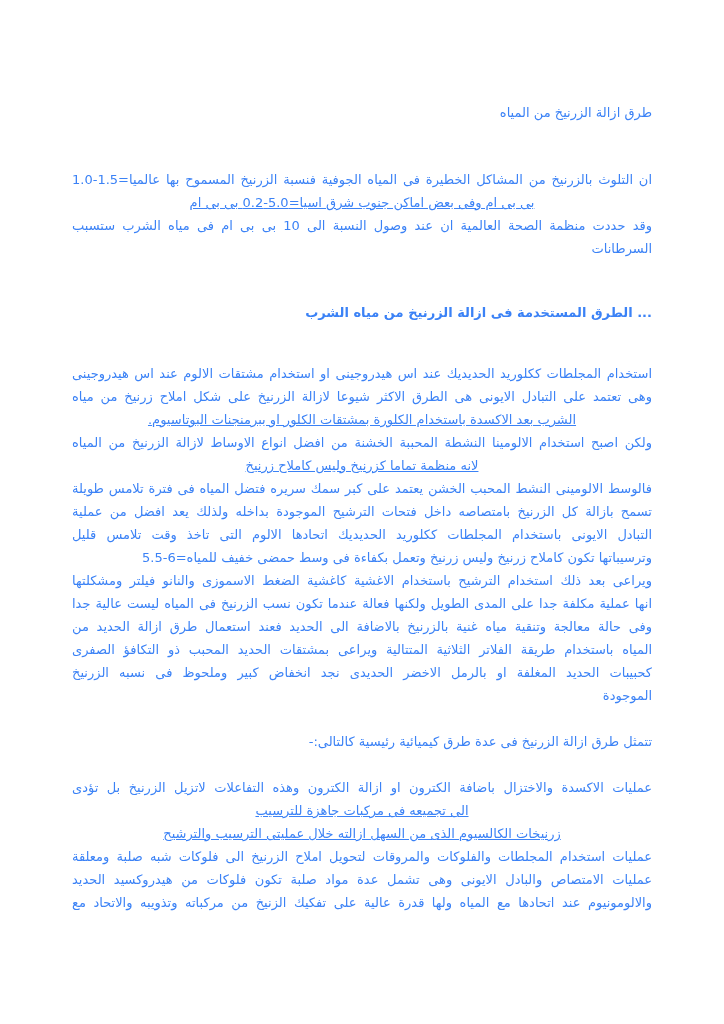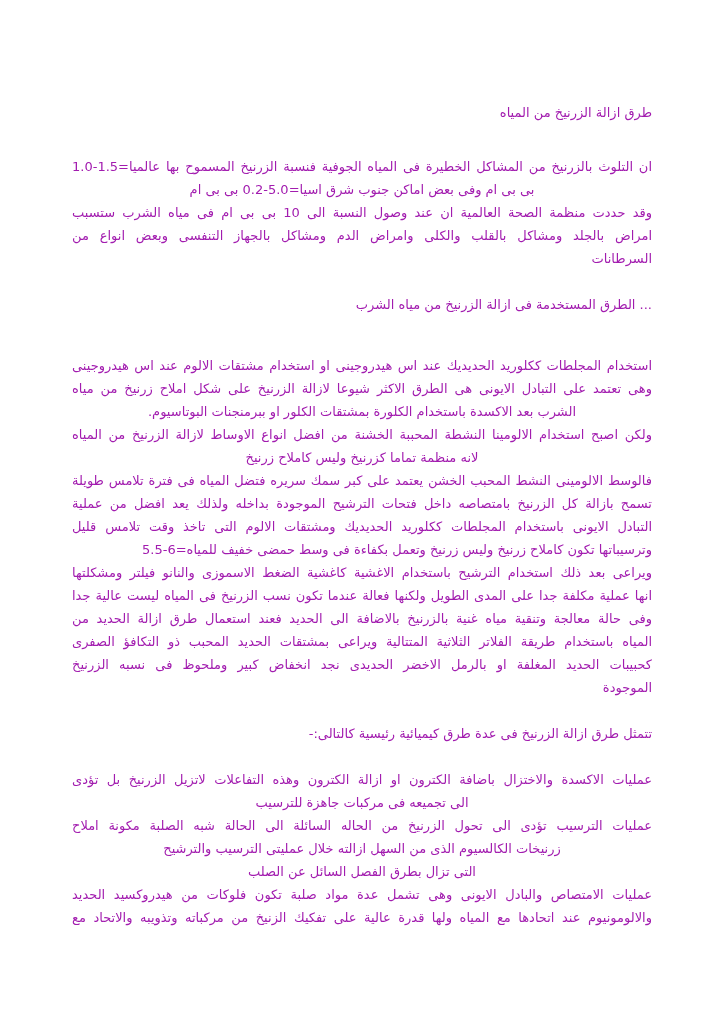--- a/index.html
+++ b/index.html
@@ -7,69 +7,67 @@
     padding: 0;
     background: #ffffff;
   }
   .page {
     position: relative;
     width: 724px;
     height: 1024px;
     background: #ffffff;
     overflow: hidden;
     font-family: "DejaVu Sans", sans-serif;
-    color: #a21caf;
+    color: #3b82f6;
   }
   .content {
     position: absolute;
     top: 101px;
     left: 72px;
     width: 580px;
     direction: rtl;
     font-size: 13px;
     line-height: 23px;
   }
   .line {
     height: 23px;
     overflow: hidden;
     white-space: normal;
   }
   .line.full   { text-align: justify; text-align-last: justify; }
   .line.right  { text-align: right;   text-align-last: right; }
-  .line.center { text-align: center;  text-align-last: center; }
+  .line.center { text-align: center;  text-align-last: center; text-decoration: underline; }
 </style>
 </head>
 <body>
 
 <div class="page">
   <div class="content">
       <div class="line right">طرق ازالة الزرنيخ من المياه</div>
-      <div class="line full" style="margin-top: 31px;">ان التلوث بالزرنيخ من المشاكل الخطيرة فى المياه الجوفية فنسبة الزرنيخ المسموح بها عالميا=1.5-1.0</div>
+      <div class="line full" style="margin-top: 44px;">ان التلوث بالزرنيخ من المشاكل الخطيرة فى المياه الجوفية فنسبة الزرنيخ المسموح بها عالميا=1.5-1.0</div>
       <div class="line center">بى بى ام وفى بعض اماكن جنوب شرق اسيا=5.0-0.2 بى بى ام</div>
       <div class="line full">وقد حددت منظمة الصحة العالمية ان عند وصول النسبة الى 10 بى بى ام فى مياه الشرب ستسبب</div>
-      <div class="line full">امراض بالجلد ومشاكل بالقلب والكلى وامراض الدم ومشاكل بالجهاز التنفسى وبعض انواع من</div>
       <div class="line right">السرطانات</div>
-      <div class="line right" style="margin-top: 23px;">... الطرق المستخدمة فى ازالة الزرنيخ من مياه الشرب</div>
+      <div class="line right" style="margin-top: 41px; font-weight: bold;">... الطرق المستخدمة فى ازالة الزرنيخ من مياه الشرب</div>
       <div class="line full" style="margin-top: 38px;">استخدام المجلطات ككلوريد الحديديك عند اس هيدروجينى او استخدام مشتقات الالوم عند اس هيدروجينى</div>
       <div class="line full">وهى تعتمد على التبادل الايونى هى الطرق الاكثر شيوعا لازالة الزرنيخ على شكل املاح زرنيخ من مياه</div>
       <div class="line center">الشرب بعد الاكسدة باستخدام الكلورة بمشتقات الكلور او ببرمنجنات البوتاسيوم.</div>
       <div class="line full">ولكن اصبح استخدام الالومينا النشطة المحببة الخشنة من افضل انواع الاوساط لازالة الزرنيخ من المياه</div>
       <div class="line center">لانه منظمة تماما كزرنيخ وليس كاملاح زرنيخ</div>
       <div class="line full">فالوسط الالومينى النشط المحبب الخشن يعتمد على كبر سمك سريره فتضل المياه فى فترة تلامس طويلة</div>
       <div class="line full">تسمح بازالة كل الزرنيخ بامتصاصه داخل فتحات الترشيح الموجودة بداخله ولذلك يعد افضل من عملية</div>
-      <div class="line full">التبادل الايونى باستخدام المجلطات ككلوريد الحديديك ومشتقات الالوم التى تاخذ وقت تلامس قليل</div>
+      <div class="line full">التبادل الايونى باستخدام المجلطات ككلوريد الحديديك اتحادها الالوم التى تاخذ وقت تلامس قليل</div>
       <div class="line right">وترسيباتها تكون كاملاح زرنيخ وليس زرنيخ وتعمل بكفاءة فى وسط حمضى خفيف للمياه=6-5.5</div>
       <div class="line full">ويراعى بعد ذلك استخدام الترشيح باستخدام الاغشية كاغشية الضغط الاسموزى والنانو فيلتر ومشكلتها</div>
       <div class="line full">انها عملية مكلفة جدا على المدى الطويل ولكنها فعالة عندما تكون نسب الزرنيخ فى المياه ليست عالية جدا</div>
       <div class="line full">وفى حالة معالجة وتنقية مياه غنية بالزرنيخ بالاضافة الى الحديد فعند استعمال طرق ازالة الحديد من</div>
       <div class="line full">المياه باستخدام طريقة الفلاتر الثلاثية المتتالية ويراعى بمشتقات الحديد المحبب ذو التكافؤ الصفرى</div>
       <div class="line full">كحبيبات الحديد المغلفة او بالرمل الاخضر الحديدى نجد انخفاض كبير وملحوظ فى نسبه الزرنيخ</div>
       <div class="line right">الموجودة</div>
       <div class="line right" style="margin-top: 23px;">تتمثل طرق ازالة الزرنيخ فى عدة طرق كيميائية رئيسية كالتالى:-</div>
       <div class="line full" style="margin-top: 23px;">عمليات الاكسدة والاختزال باضافة الكترون او ازالة الكترون وهذه التفاعلات لاتزيل الزرنيخ بل تؤدى</div>
       <div class="line center">الى تجميعه فى مركبات جاهزة للترسيب</div>
-      <div class="line full">عمليات الترسيب تؤدى الى تحول الزرنيخ من الحاله السائلة الى الحالة شبه الصلبة مكونة املاح</div>
       <div class="line center">زرنيخات الكالسيوم الذى من السهل ازالته خلال عمليتى الترسيب والترشيح</div>
-      <div class="line center">التى تزال بطرق الفصل السائل عن الصلب</div>
+      <div class="line full">عمليات استخدام المجلطات والفلوكات والمروقات لتحويل املاح الزرنيخ الى فلوكات شبه صلبة ومعلقة</div>
       <div class="line full">عمليات الامتصاص والبادل الايونى وهى تشمل عدة مواد صلبة تكون فلوكات من هيدروكسيد الحديد</div>
       <div class="line full">والالومونيوم عند اتحادها مع المياه ولها قدرة عالية على تفكيك الزنيخ من مركباته وتذويبه والاتحاد مع</div>
     </div>
 </div>
 
 </body></html>

